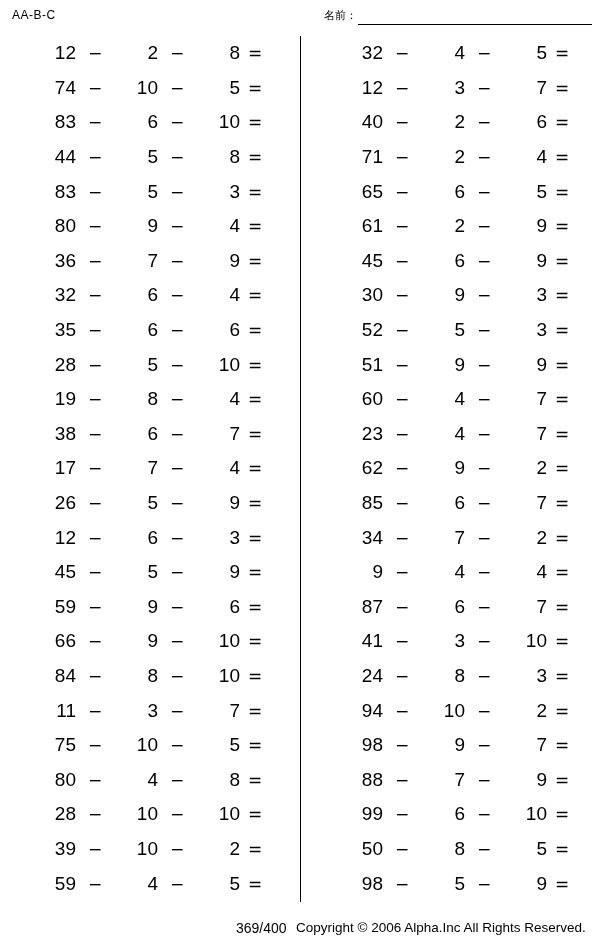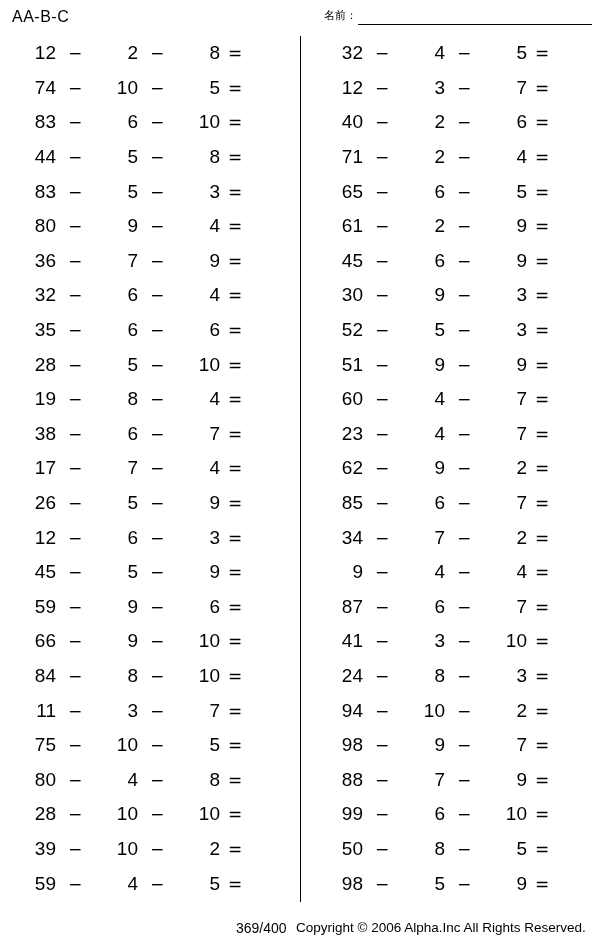--- a/index.html
+++ b/index.html
@@ -27,21 +27,21 @@
     position: absolute;
     top: 6px;
     left: 0;
     width: 600px;
     height: 26px;
   }
   .worksheet-code {
     position: absolute;
     left: 12px;
     top: 2px;
-    font-size: 16px;
+    font-size: 12px;
     letter-spacing: 0.5px;
     color: #000;
   }
   .name-area {
     position: absolute;
     right: 8px;
     top: 0px;
     display: flex;
     align-items: flex-end;
   }
@@ -64,20 +64,21 @@
     left: 0;
     width: 600px;
     height: 880px;
     display: flex;
   }
   .col {
     width: 300px;
     position: relative;
     padding-top: 2px;
     box-sizing: border-box;
+    margin-left: 20px;
   }
   .col-left {
     border-right: 1px solid #000;
   }
   
   .divider {
     position: absolute;
     left: 299.5px;
     top: 36px;
     width: 1px;

